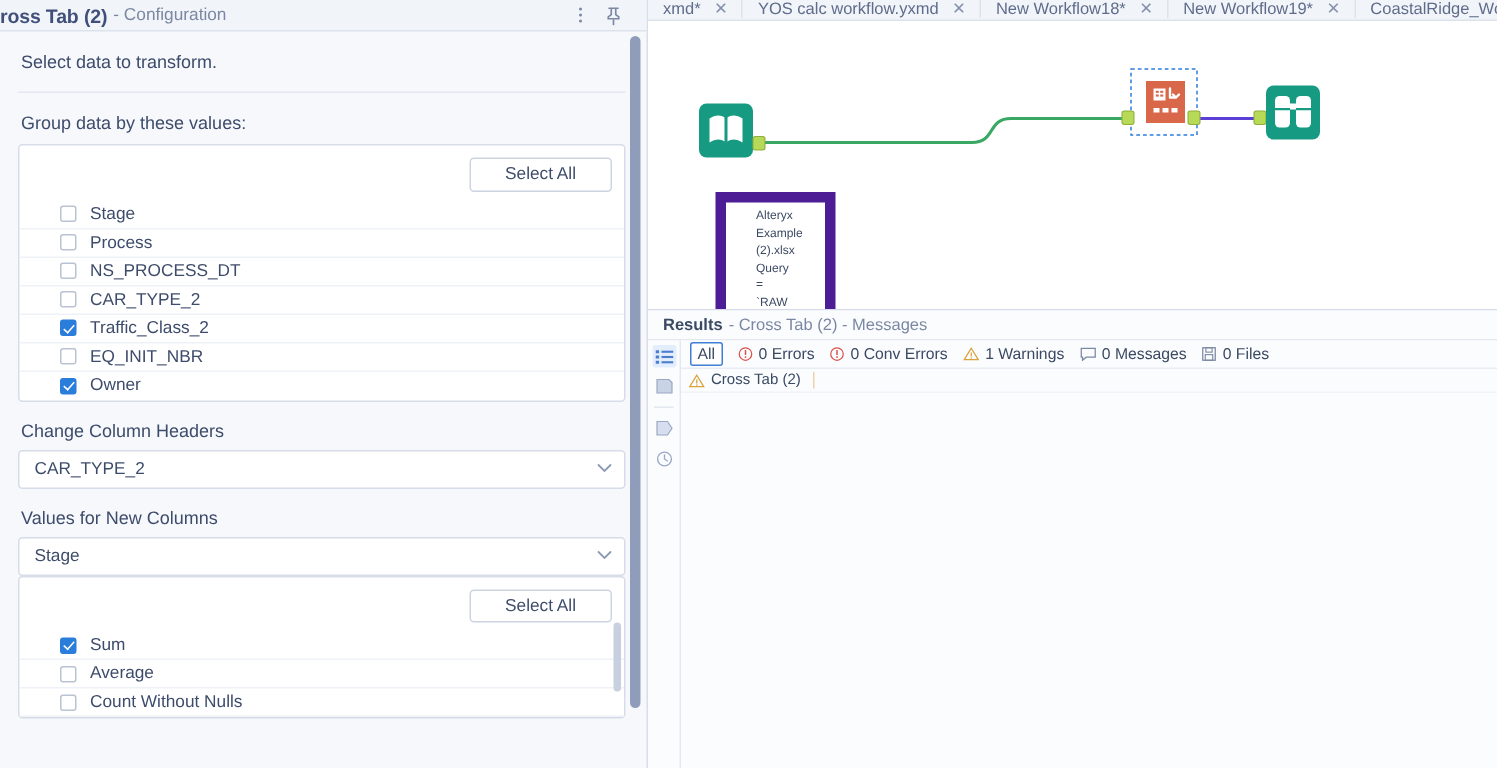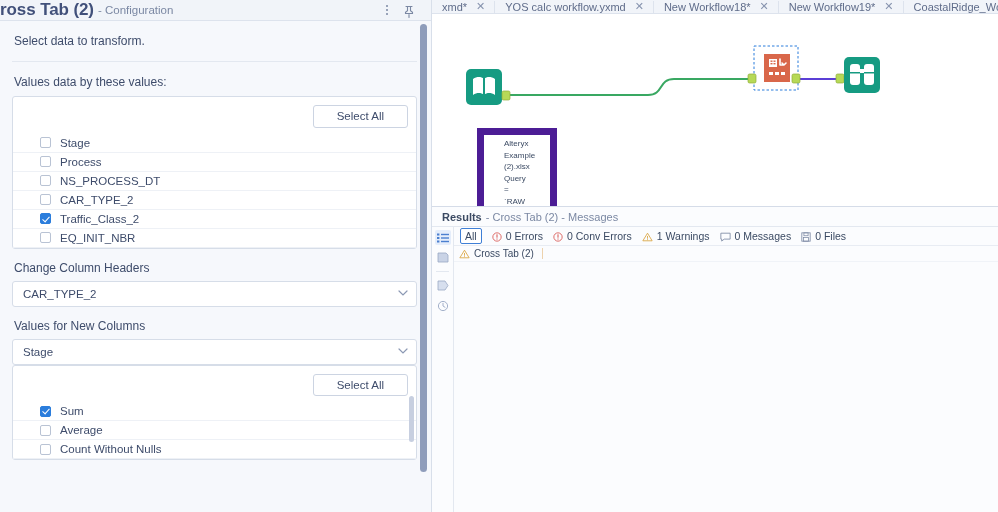--- a/index.html
+++ b/index.html
@@ -21,21 +21,21 @@
   }
   #config-header {
     height: 21px;
     background: #f1f4f9;
     border-bottom: 1px solid #dde3ed;
     display: flex; align-items: center;
     padding: 0 6px 0 0;
     position: relative;
   }
   #config-title {
-    font-size: 17px;
+    font-size: 13px;
     color: #41507a;
     font-weight: 600;
     padding-left: 0px;
     white-space: nowrap;
     letter-spacing: -0.1px;
     text-align: center;
   }
   #config-subtitle {
     font-size: 11.5px;
     color: #7b88a3;
@@ -144,21 +144,21 @@
   }
 
   
   #right { position: absolute; left: 432px; top: 0; width: 566px; height: 512px; background: #ffffff; }
 
   
   #tabbar {
     height: 14px;
     background: #f1f4f9;
     border-bottom: 1px solid #dde3ed;
-    display: flex; align-items: center;
+    display: flex; align-items: flex-start;
     overflow: hidden;
   }
   .wtab {
     display: flex; align-items: center;
     padding: 0 9px 0 10px;
     font-size: 11px;
     color: #5f6c8a;
     border-right: 1px solid #dde3ed;
     white-space: nowrap;
     cursor: pointer;
@@ -233,21 +233,21 @@
   .fbtn-all {
     font-size: 10.5px; color: #3b4a63;
     border: 1px solid #3f7fd6;
     padding: 0px 4px;
     border-radius: 2px;
     line-height: 14px;
     cursor: pointer;
     background: #ffffff;
   }
   .fitem {
-    display: flex; align-items: flex-end; gap: 4px;
+    display: flex; align-items: center; gap: 4px;
     font-size: 10.5px; color: #3b4a63;
     cursor: pointer;
   }
   .msg-row {
     display: flex; align-items: center;
     height: 16px;
     font-size: 10px;
     border-bottom: 1px solid #f0f3f8;
     cursor: pointer;
   }
@@ -278,21 +278,21 @@
           </svg>
         </span>
       </span>
     </div>
 
     <div id="config-body">
       <div id="config-inner">
 
         <div class="intro-text">Select data to transform.</div>
 
-        <div class="section-label">Values data by these values:</div>
+        <div class="section-label">Group data by these values:</div>
 
         <div class="listbox">
           <div class="selectall-row">
             <button class="btn-select-all">Select All</button>
           </div>
           <div class="chk-row">
             <span class="chk-box"></span>
             <span class="chk-label">Stage</span>
           </div>
           <div class="chk-row">
@@ -307,20 +307,24 @@
             <span class="chk-box"></span>
             <span class="chk-label">CAR_TYPE_2</span>
           </div>
           <div class="chk-row checked">
             <span class="chk-box"></span>
             <span class="chk-label">Traffic_Class_2</span>
           </div>
           <div class="chk-row">
             <span class="chk-box"></span>
             <span class="chk-label">EQ_INIT_NBR</span>
+          </div>
+          <div class="chk-row checked" style="border-bottom:none">
+            <span class="chk-box"></span>
+            <span class="chk-label">Owner</span>
           </div>
         </div>
 
         <div class="field-label">Change Column Headers</div>
         <div class="dropdown">
           <span class="dd-value">CAR_TYPE_2</span>
           <span class="dd-caret">
             <svg width="10" height="6" viewBox="0 0 10 6">
                 <path d="M1 1l4 4 4-4" stroke="#8c99b4" stroke-width="1.2" fill="none" stroke-linecap="round"></path>
               </svg>

